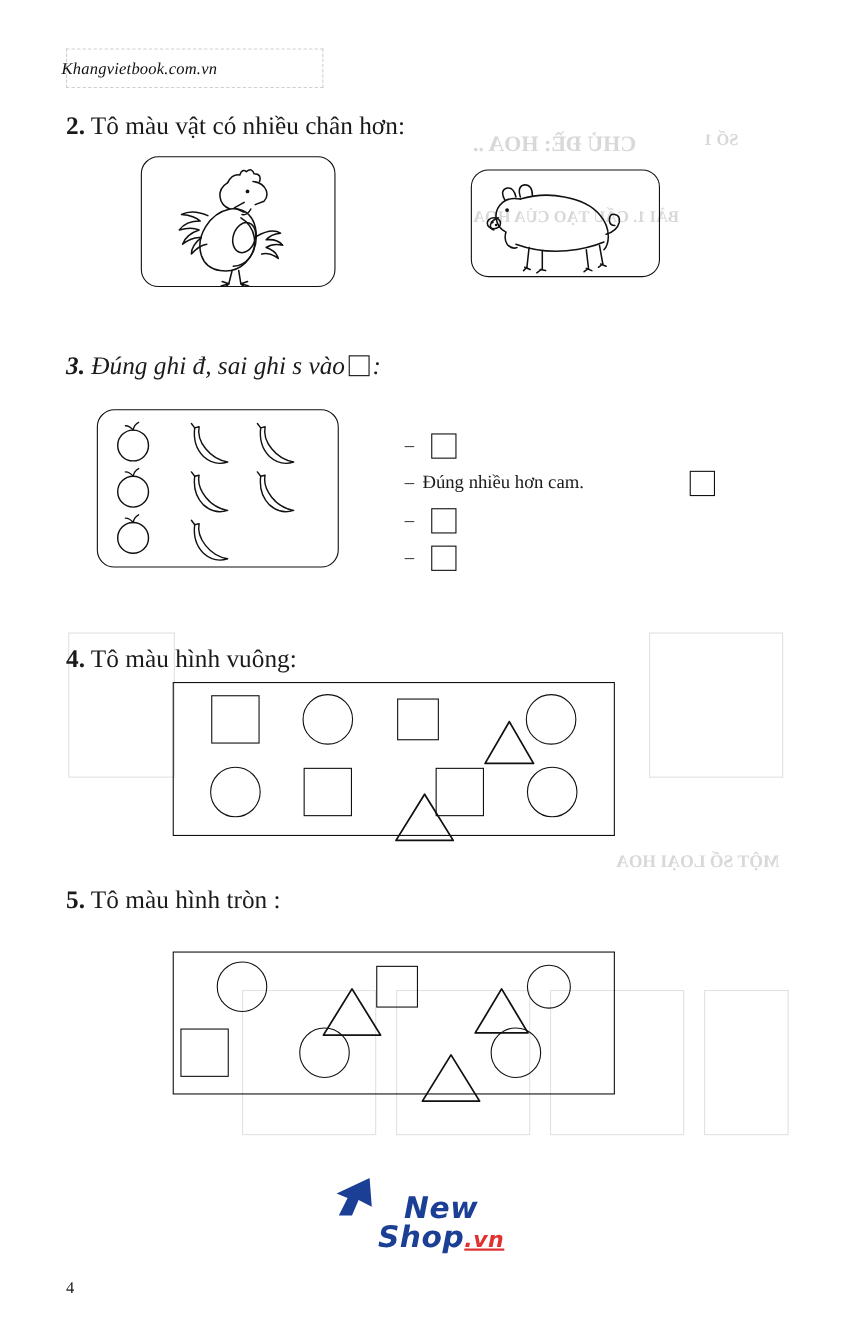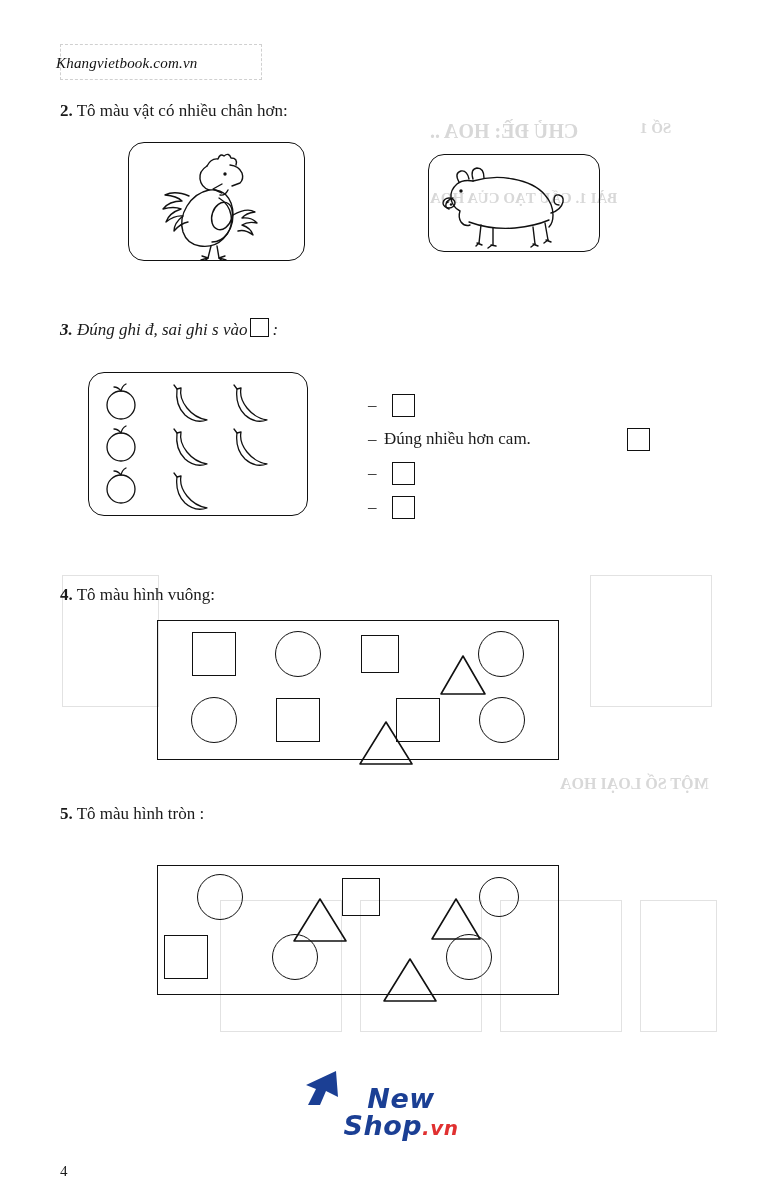--- a/index.html
+++ b/index.html
@@ -37,34 +37,35 @@
     pointer-events: none;
   }
 
   .watermark {
     position: absolute;
     left: 60px;
     top: 44px;
     width: 200px;
     height: 34px;
     border: 1px dashed #d0d0d0;
+    padding-left: 32px;
   }
   .watermark .wm-text {
     position: absolute;
     left: -5px;
     top: 10px;
     font-style: italic;
     font-size: 15px;
     color: #111;
     letter-spacing: 0.2px;
   }
 
   .q {
     position: absolute;
-    font-size: 17px;
+    font-size: 23px;
     line-height: 1.3;
   }
   .q .num {
     font-weight: bold;
   }
 
   .frame {
     position: absolute;
     border: 1.6px solid #111;
   }
@@ -157,21 +158,21 @@
     font-family: "DejaVu Sans", sans-serif;
     font-weight: bold;
     font-style: italic;
     font-size: 27px;
     color: #1b3f94;
     letter-spacing: 0.5px;
     line-height: 1;
     position: relative;
     left: 6px;
   }
-  .logo .newshop .vn { color: #e03030; font-size: 20px; }
+  .logo .newshop .vn { color: #e03030; font-size: 20px; text-decoration: underline; }
   .logo .buybar {
     margin-top: 8px;
     background: #1b3f94;
     color: #fff;
     font-family: "DejaVu Sans", sans-serif;
     font-weight: bold;
     font-size: 14px;
     letter-spacing: 0.5px;
     padding: 7px 0 8px;
     border-radius: 4px;

